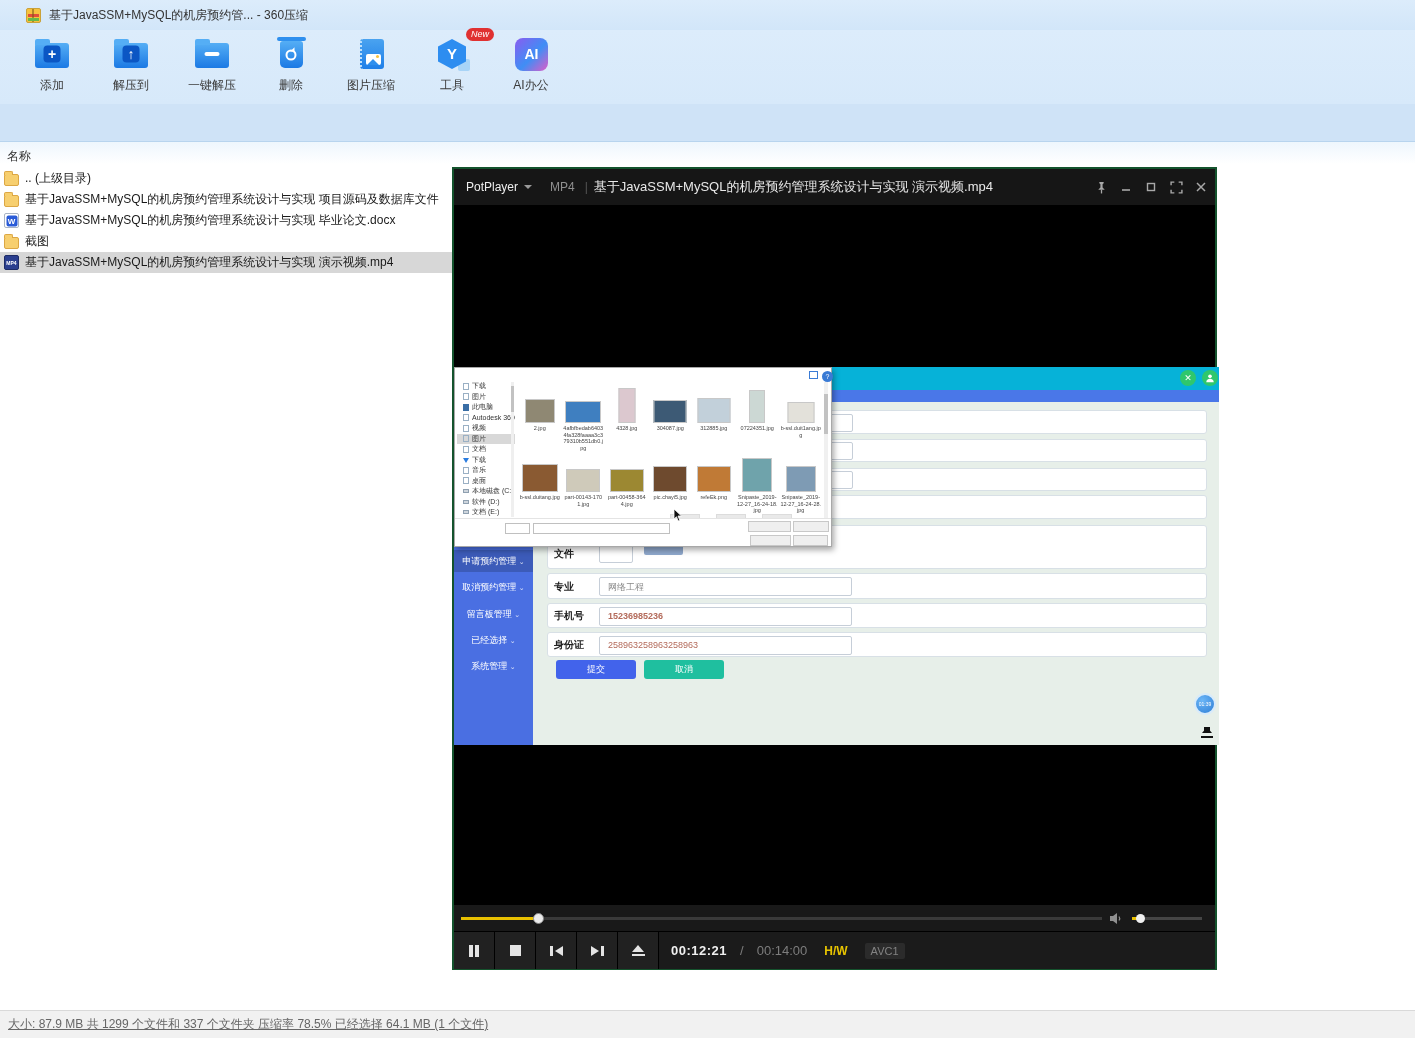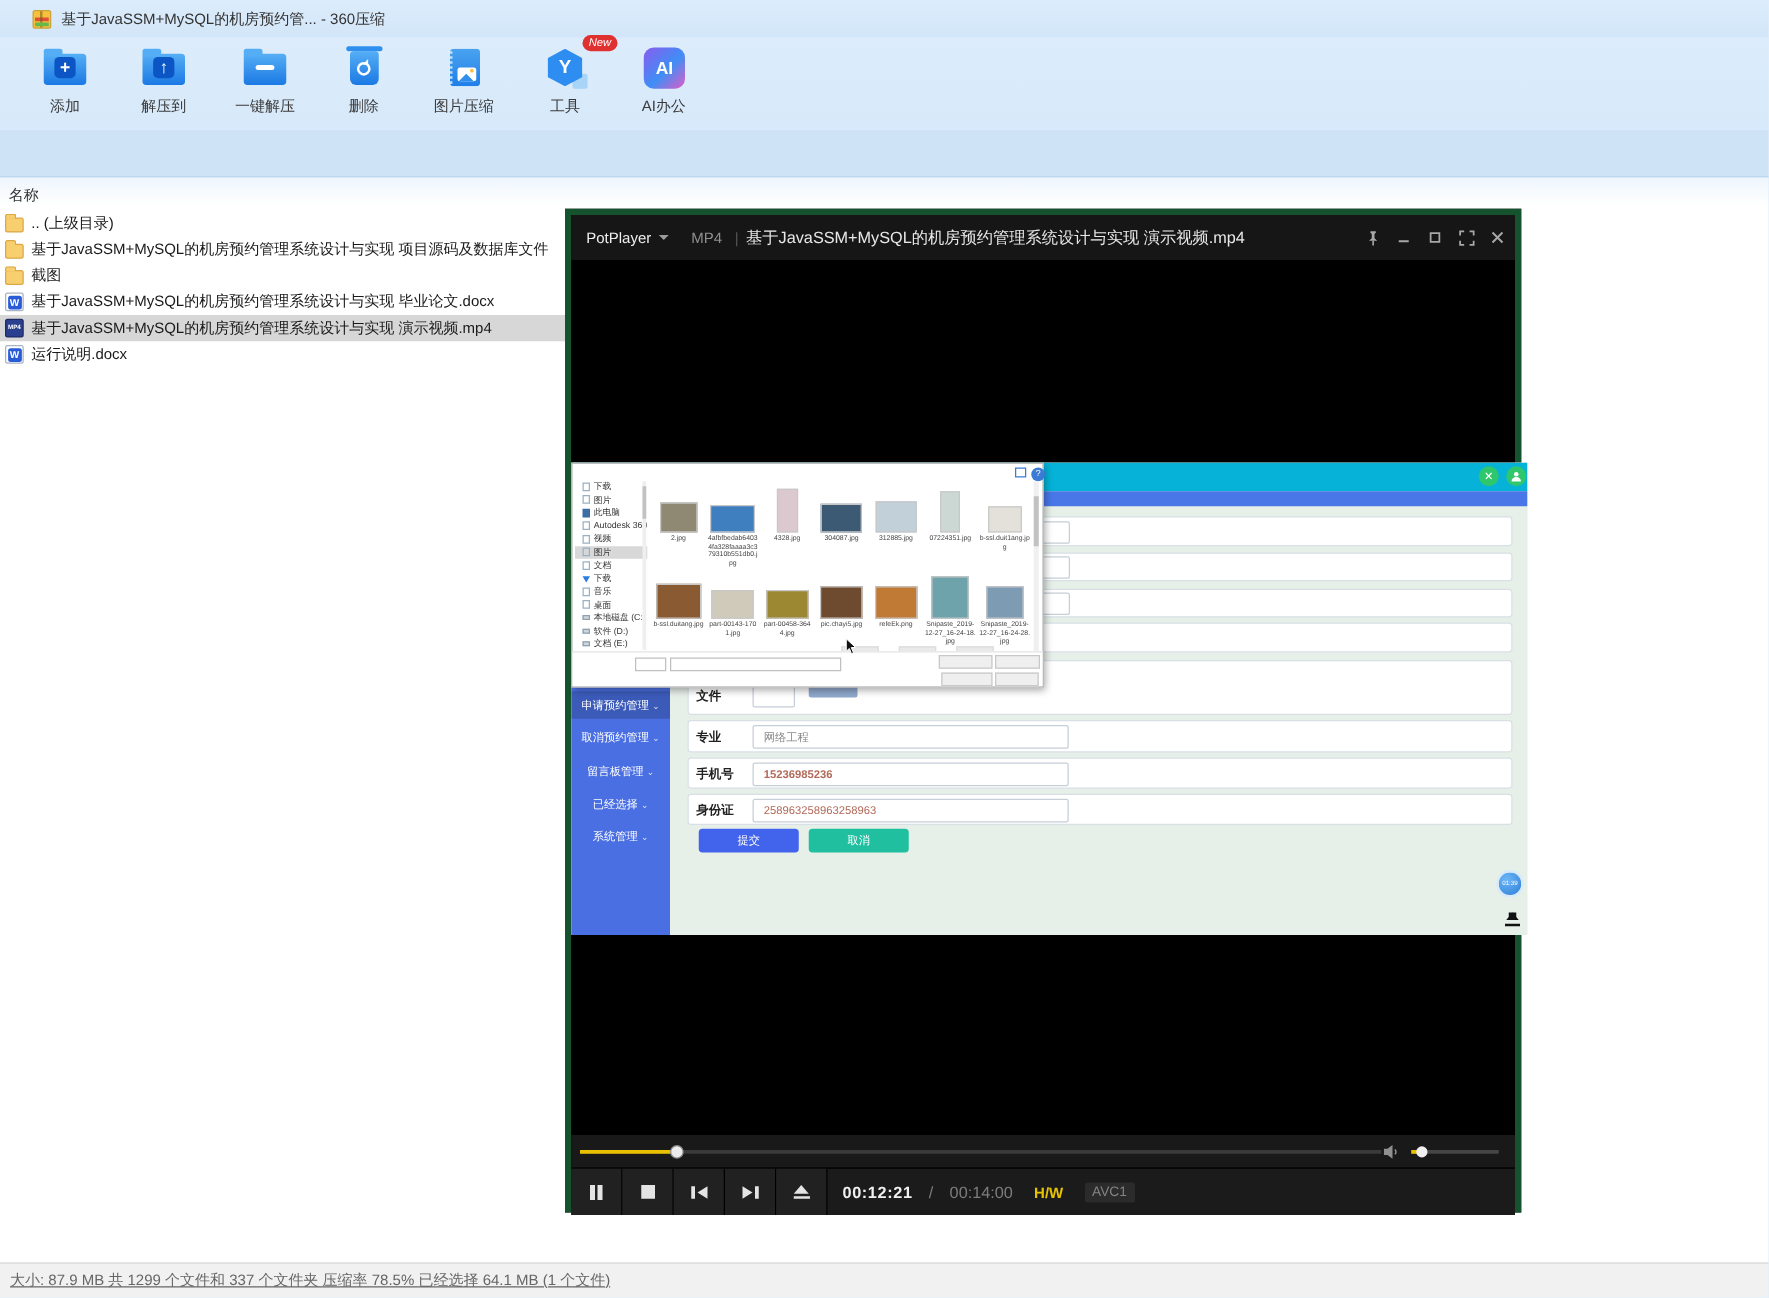--- a/index.html
+++ b/index.html
@@ -69,21 +69,21 @@
   .fico.word::after, .fico.ppt::after, .fico.mp4::after { position:absolute; left:50%; top:50%; transform:translate(-50%,-50%); color:#fff; font-weight:bold; border-radius:2px; text-align:center; }
   .fico.word::after { content:'W'; width:11px; height:11px; font-size:8px; line-height:11px; background:#2a5bd7; }
   .fico.ppt::after  { content:'P'; width:11px; height:11px; font-size:8px; line-height:11px; background:#e03e2d; }
   .fico.mp4 { background:#2b3f8f; border-color:#1e2c66; }
   .fico.mp4::after { content:'MP4'; width:100%; font-size:5px; line-height:13px; background:transparent; }
 
   .statusbar { position:absolute; left:0; bottom:0; width:100%; height:28px; background:#f1f1f1; border-top:1px solid #d9d9d9; display:flex; align-items:center; }
   .statusbar span { font-size:12px; color:#666; margin-left:8px;text-decoration:underline; }
 
   
-  #player { position:absolute; left:452px; top:167px; width:765px; height:803px; background:#000; border:5px solid #14532d; }
+  #player { position:absolute; left:452px; top:167px; width:765px; height:803px; background:#000; border:2px solid #14532d; }
   .ptitle { position:absolute; left:0; top:0; width:100%; height:36px; background:#161616; display:flex; align-items:center; }
   .pbrand { color:#eee; font-size:12px; margin-left:12px; }
   .pcaret { width:0; height:0; border:4px solid transparent; border-top-color:#9a9a9a; margin:4px 0 0 6px; }
   .pformat { color:#8f8f8f; font-size:12px; margin-left:18px; }
   .pdiv { color:#555; margin:0 6px 0 10px; font-size:12px; }
   .pmedia { color:#e8e8e8; font-size:13px; white-space:nowrap; overflow:hidden; max-width:470px; }
   .pwinbtns { position:absolute; right:6px; top:0; height:36px; display:flex; align-items:center; gap:9px; }
   .pwb { width:16px; height:16px; display:flex; align-items:center; justify-content:center; cursor:pointer; }
 
   .videozone { position:absolute; left:0; top:36px; width:100%; height:700px; background:#000; }
@@ -266,39 +266,35 @@
             <span class="fico folder-up"></span>
             <span class="fname">.. (上级目录)</span>
           </div>
 
           <div class="frow">
             <span class="fico folder"></span>
             <span class="fname">基于JavaSSM+MySQL的机房预约管理系统设计与实现 项目源码及数据库文件</span>
           </div>
 
           <div class="frow">
+            <span class="fico word"></span>
+            <span class="fname">基于JavaSSM+MySQL的机房预约管理系统设计与实现 毕业论文.docx</span>
+          </div>
+
+          <div class="frow">
             <span class="fico folder"></span>
             <span class="fname">截图</span>
-          </div>
-
-          <div class="frow">
-            <span class="fico word"></span>
-            <span class="fname">基于JavaSSM+MySQL的机房预约管理系统设计与实现 毕业论文.docx</span>
           </div>
 
 
           <div class="frow selected">
             <span class="fico mp4"></span>
             <span class="fname">基于JavaSSM+MySQL的机房预约管理系统设计与实现 演示视频.mp4</span>
           </div>
 
-          <div class="frow">
-            <span class="fico word"></span>
-            <span class="fname">运行说明.docx</span>
-          </div>
         </div>
     </div>
 
     <div class="statusbar">
       <span>大小: 87.9 MB 共 1299 个文件和 337 个文件夹 压缩率 78.5% 已经选择 64.1 MB (1 个文件)</span>
     </div>
   </div>
 
   <div id="player">
     <div class="ptitle">

